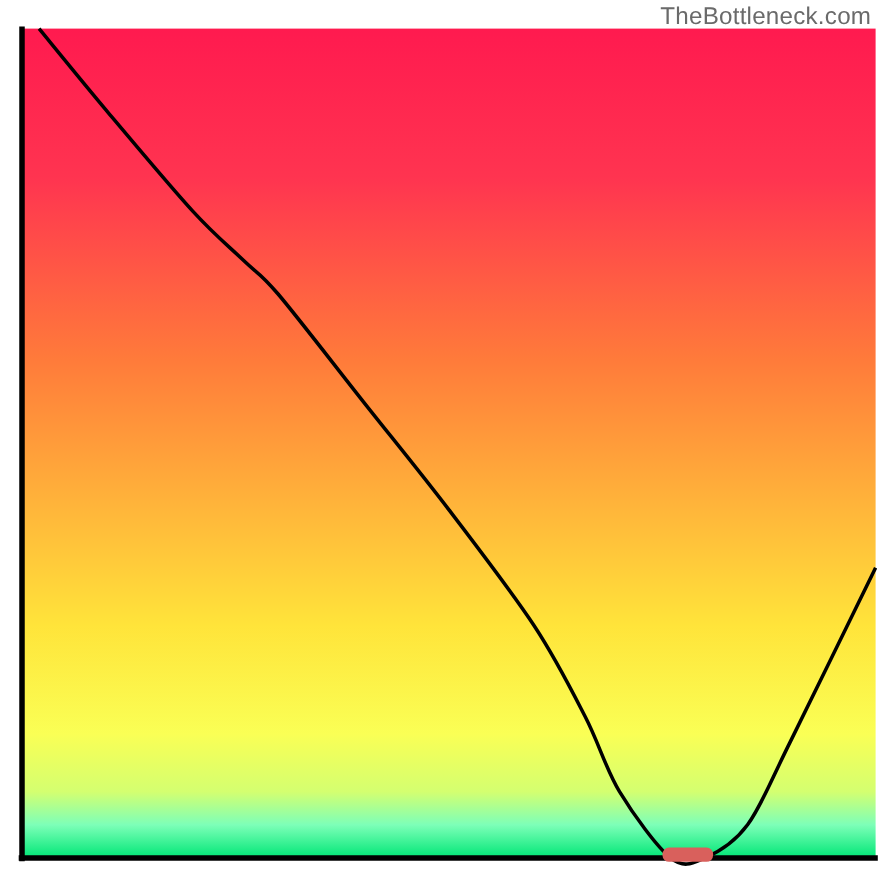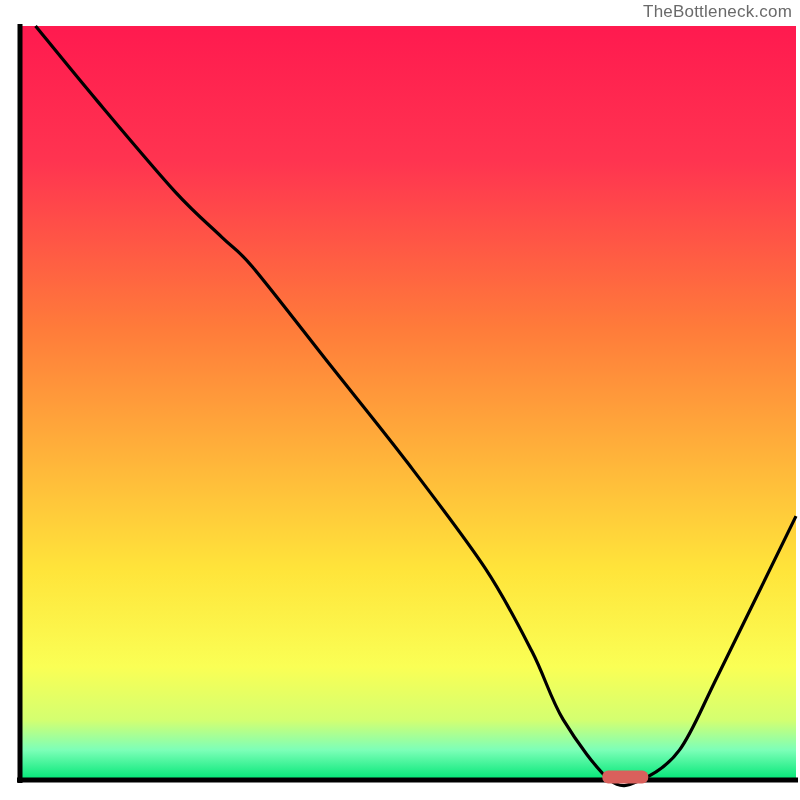--- a/index.html
+++ b/index.html
@@ -13,21 +13,21 @@
   .container {
     position: relative;
     width: 800px;
     height: 800px;
   }
   .watermark {
     position: absolute;
     top: 2px;
     right: 8px;
     color: #6a6a6a;
-    font-size: 17px;
+    font-size: 22px;
     font-weight: 500;
     letter-spacing: 0.2px;
     z-index: 10;
   }
   svg {
     display: block;
   }
 </style>
 </head>
 <body>

